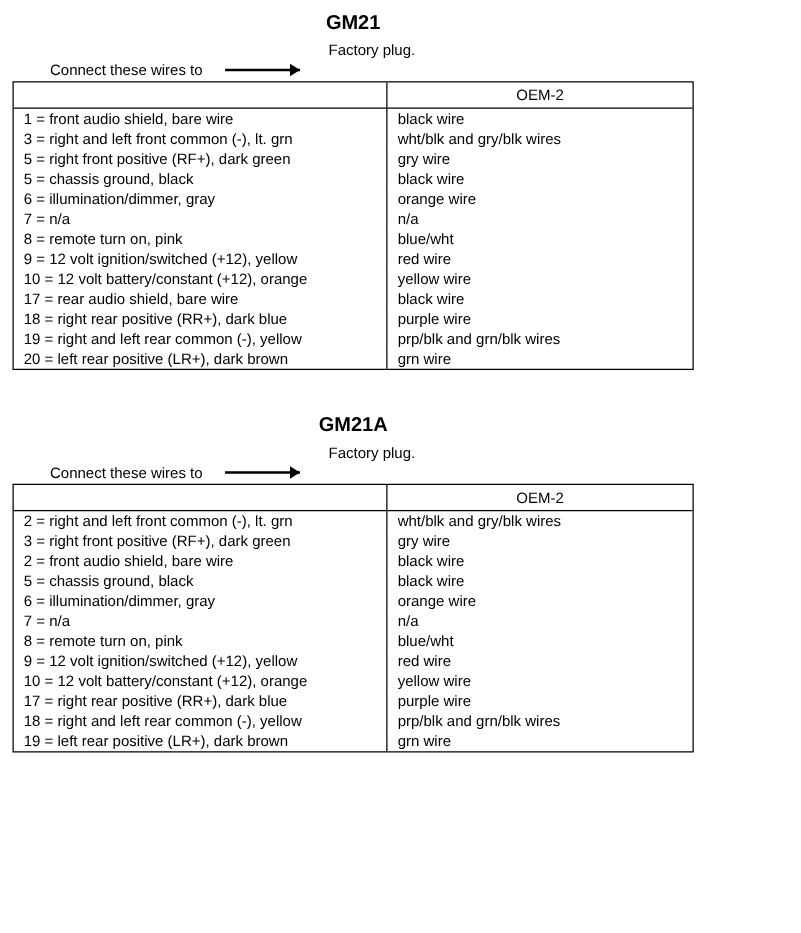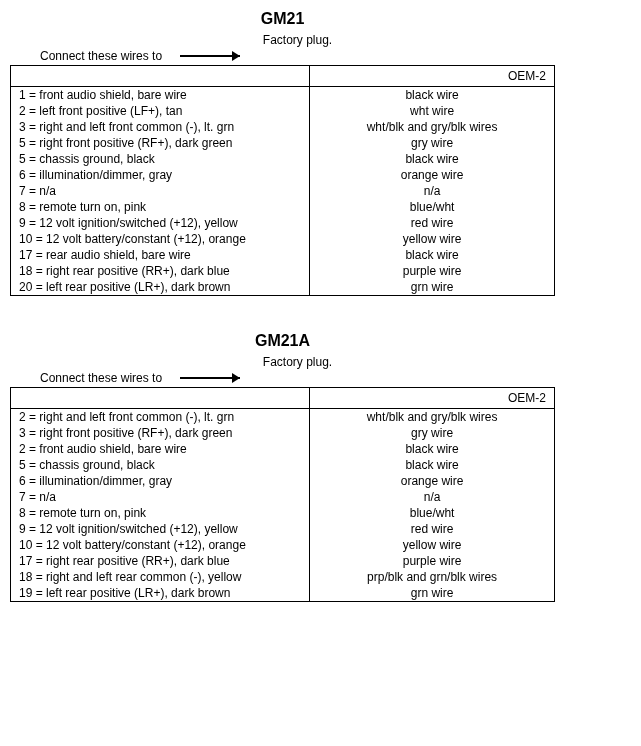--- a/index.html
+++ b/index.html
@@ -62,42 +62,41 @@
     }
     table {
       width: 100%;
       border-collapse: collapse;
     }
     th {
       border-bottom: 1.5px solid #000;
       padding: 3px 8px;
       font-size: 12px;
       font-weight: normal;
-      text-align: right;
+      text-align: center;
     }
     th.col1 {
       border-right: 1.5px solid #000;
       width: 55%;
     }
     th.col2 {
       width: 45%;
     }
     td {
       padding: 1px 8px;
       font-size: 12px;
       vertical-align: top;
     }
     td.col1 {
       border-right: 1.5px solid #000;
       width: 55%;
       margin-left: 32px;
     }
     td.col2 {
       width: 45%;
-      text-align: center;
     }
     .divider {
       height: 18px;
     }
   </style>
 </head>
 <body>
 
 <div class="page">
 <div class="section">
@@ -114,24 +113,20 @@
               <th class="col1"></th>
               <th class="col2">OEM-2</th>
             </tr>
           </thead>
           <tbody>
             <tr>
               <td class="col1">1 = front audio shield, bare wire</td>
               <td class="col2">black wire</td>
             </tr>
             <tr>
-              <td class="col1">2 = left front positive (LF+), tan</td>
-              <td class="col2">wht wire</td>
-            </tr>
-            <tr>
               <td class="col1">3 = right and left front common (-), lt. grn</td>
               <td class="col2">wht/blk and gry/blk wires</td>
             </tr>
             <tr>
               <td class="col1">5 = right front positive (RF+), dark green</td>
               <td class="col2">gry wire</td>
             </tr>
             <tr>
               <td class="col1">5 = chassis ground, black</td>
               <td class="col2">black wire</td>
@@ -156,20 +151,24 @@
               <td class="col1">10 = 12 volt battery/constant (+12), orange</td>
               <td class="col2">yellow wire</td>
             </tr>
             <tr>
               <td class="col1">17 = rear audio shield, bare wire</td>
               <td class="col2">black wire</td>
             </tr>
             <tr>
               <td class="col1">18 = right rear positive (RR+), dark blue</td>
               <td class="col2">purple wire</td>
+            </tr>
+            <tr>
+              <td class="col1">19 = right and left rear common (-), yellow</td>
+              <td class="col2">prp/blk and grn/blk wires</td>
             </tr>
             <tr>
               <td class="col1">20 = left rear positive (LR+), dark brown</td>
               <td class="col2">grn wire</td>
             </tr>
           </tbody>
         </table>
       </div>
     </div>
     <div class="divider"></div>

